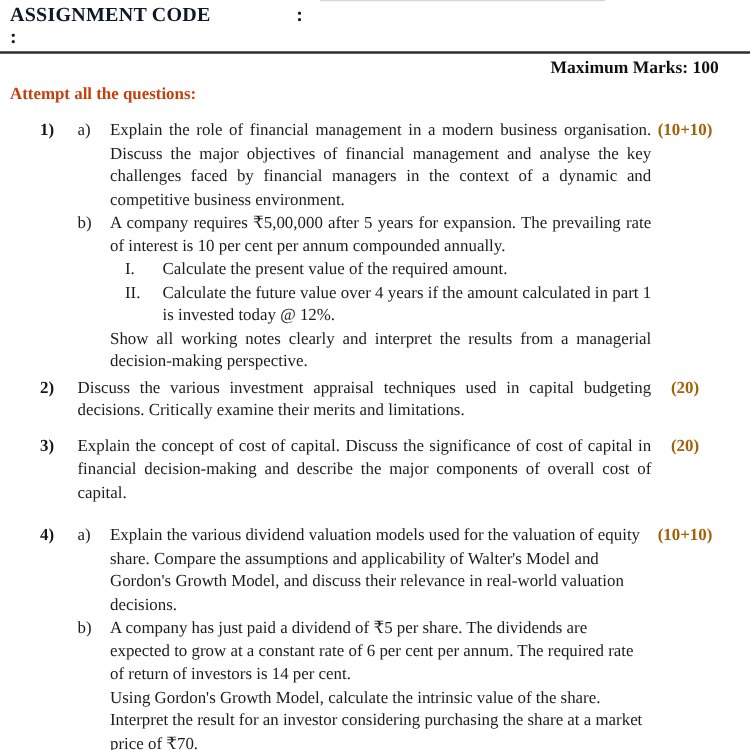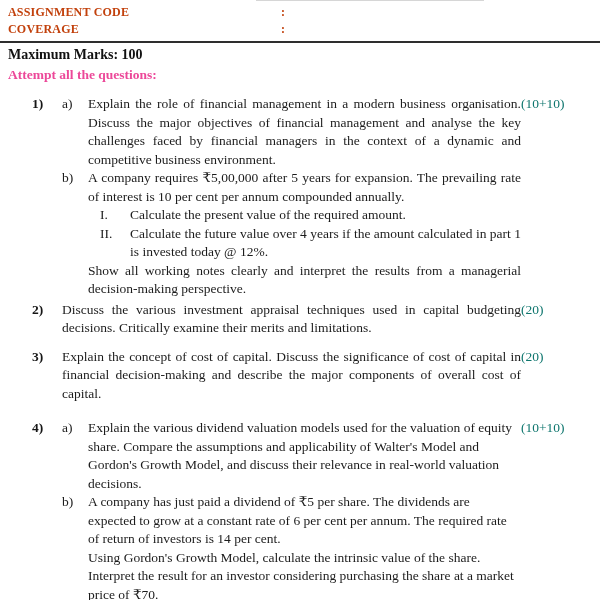--- a/index.html
+++ b/index.html
@@ -12,35 +12,34 @@
   }
   .artifact-line {
     position:absolute; top:0; left:256px; width:228px; height:1px;
     background:#d6d6d6;
   }
   .page { padding:4px 25px 0 8px; }
 
   
   .hdr-grid {
     display:grid; grid-template-columns:229px 26px 1fr;
-    font-weight:bold; font-size:12px; line-height:17px; color:#c2410c;
+    font-weight:bold; font-size:16px; line-height:17px; color:#0f172a;
     letter-spacing:.2px;
-    gap:44px;
   }
   .rule { border-bottom:2px solid #2e2e2e; margin:3px -25px 0 -8px; height:1px; }
-  .maxmarks { font-weight:bold; font-size:14px; line-height:17px; margin-top:3px; color:#111; }
-  .instruction { font-weight:bold; font-size:13.5px; line-height:17px; margin-top:3px; margin-bottom:12px; color:#ec4899; }
+  .maxmarks { text-align:right; font-weight:bold; font-size:14px; line-height:17px; margin-top:3px; color:#111; }
+  .instruction { font-weight:bold; font-size:13.5px; line-height:17px; margin-top:3px; margin-bottom:12px; color:#c2410c; }
 
   
   .q {
     display:grid; grid-template-columns:30px 1fr 54px;
     margin-left:24px; font-size:13.5px; line-height:18.5px;
   }
   .qnum   { font-weight:bold; color:#161616; }
-  .qmarks { font-weight:normal; text-align:left; color:#0f766e; white-space:nowrap; }
+  .qmarks { font-weight:bold; text-align:center; color:#a16207; white-space:nowrap; }
   .part { display:grid; grid-template-columns:26px 1fr; }
   .sub  { display:grid; grid-template-columns:30px 1fr; margin-left:12px; }
   .just { text-align:justify; }
   .preline { white-space:pre-line; }
   .mb-q1 { margin-bottom:2px; }
   .mb-q2 { margin-bottom:10px; }
   .mb-q3 { margin-bottom:16px; }
 </style>
 </head>
 <body>
@@ -48,21 +47,20 @@
 <div class="artifact-line"></div>
 
 <div class="page">
 
   <div>
     <div class="hdr-grid">
       <span>ASSIGNMENT CODE</span>
       <span>:</span>
     </div>
     <div class="hdr-grid">
-      <span>COVERAGE</span>
       <span>:</span>
     </div>
     <div class="rule"></div>
     <div class="maxmarks">Maximum Marks: 100</div>
     <div class="instruction">Attempt all the questions:</div>
   </div>
 
   <div class="q mb-q1">
     <span class="qnum">1)</span>
     <div>

